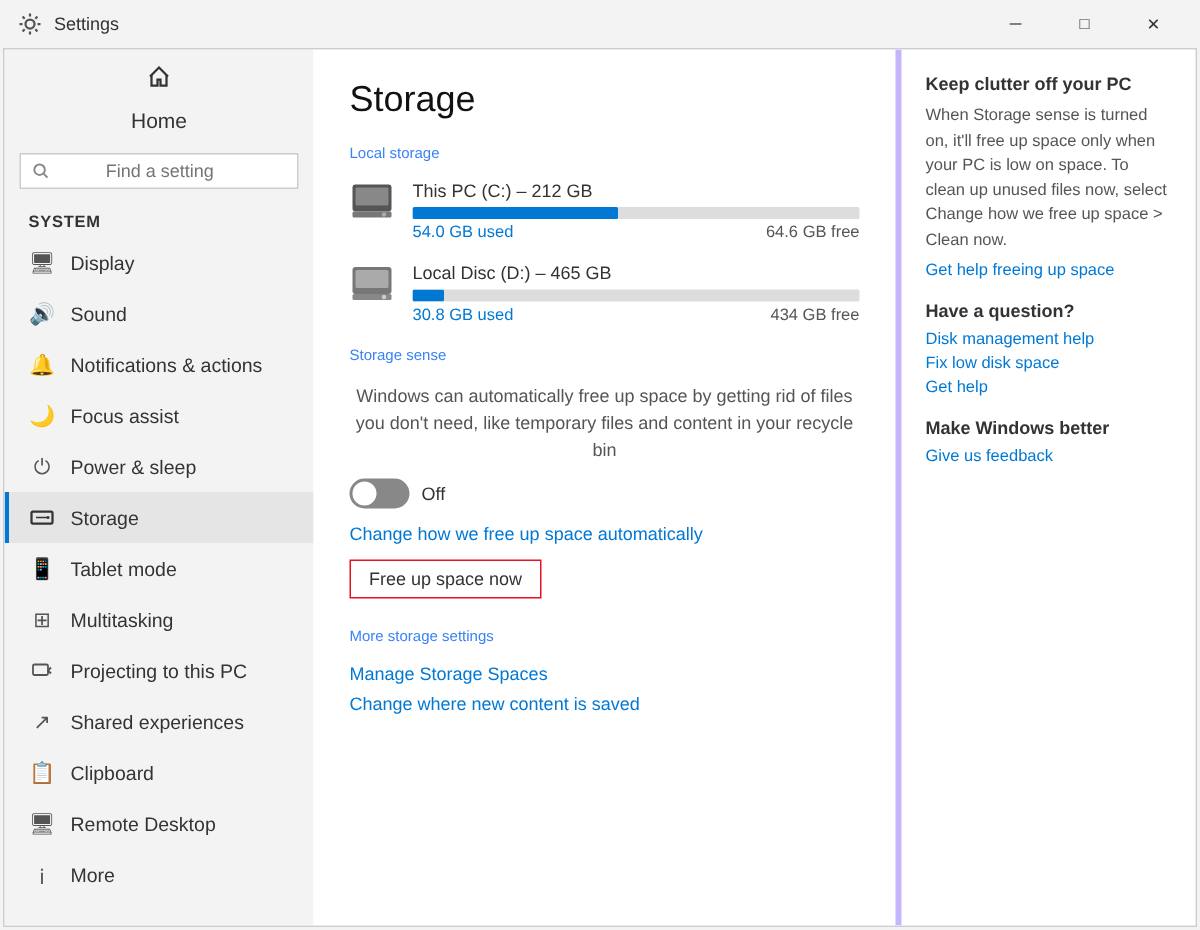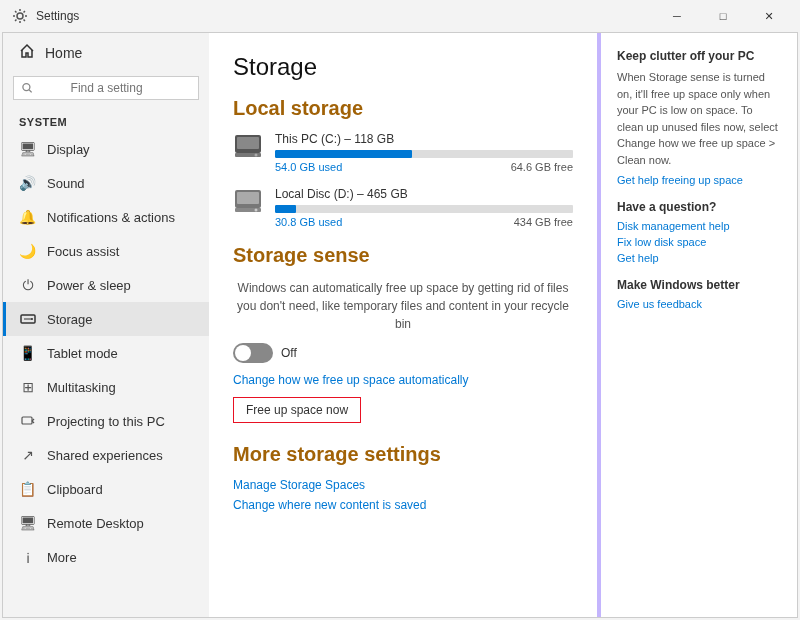--- a/index.html
+++ b/index.html
@@ -73,20 +73,21 @@
     }
 
     .sidebar-back {
       display: flex;
       align-items: center;
       gap: 10px;
       padding: 10px 16px;
       cursor: pointer;
       font-size: 14px;
       color: #333;
+      flex-direction: column;
     }
 
     .sidebar-search {
       margin: 4px 10px 8px 10px;
       display: flex;
       align-items: center;
       background: white;
       border: 1px solid #ccc;
       padding: 4px 8px;
       gap: 6px;
@@ -145,23 +146,23 @@
     }
 
     .page-title {
       font-size: 24px;
       font-weight: 300;
       color: #111;
       margin-bottom: 16px;
     }
 
     .section-title {
-      font-size: 20px;
-      font-weight: 700;
-      color: #a16207;
+      font-size: 10px;
+      font-weight: 400;
+      color: #3b82f6;
       margin-bottom: 12px;
       margin-top: 16px;
     }
 
     .storage-item {
       display: flex;
       align-items: flex-start;
       gap: 10px;
       margin-bottom: 14px;
     }
@@ -420,21 +421,21 @@
     <div class="storage-item">
       <div class="storage-drive-icon">
         <svg width="30" height="26" viewBox="0 0 30 26">
           <rect x="1" y="2" width="26" height="18" rx="2" fill="#555"></rect>
           <rect x="3" y="4" width="22" height="12" rx="1" fill="#888"></rect>
           <rect x="1" y="20" width="26" height="4" rx="1" fill="#777"></rect>
           <circle cx="22" cy="22" r="1.5" fill="#aaa"></circle>
         </svg>
       </div>
       <div class="storage-info">
-        <div class="storage-label">This PC (C:) – 118 GB</div>
+        <div class="storage-label">This PC (C:) – 212 GB</div>
         <div class="storage-bar-container">
           <div class="storage-bar" style="width:46%"></div>
         </div>
         <div class="storage-stats">
           <span class="storage-used">54.0 GB used</span>
           <span>64.6 GB free</span>
         </div>
       </div>
     </div>
 

